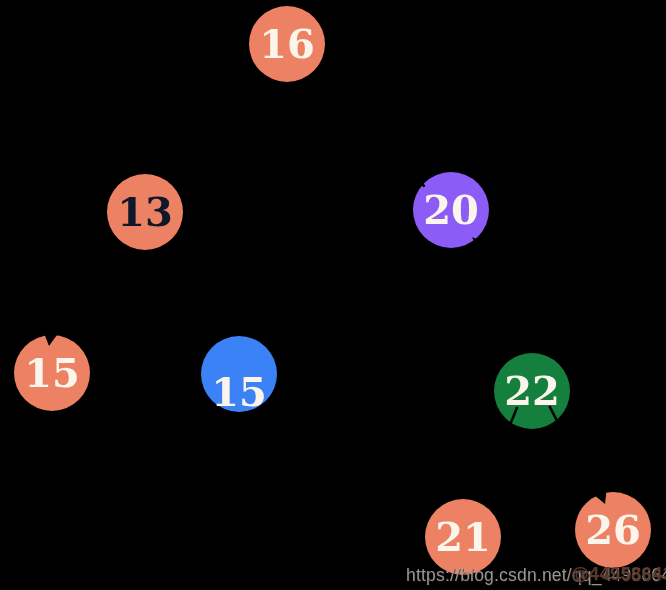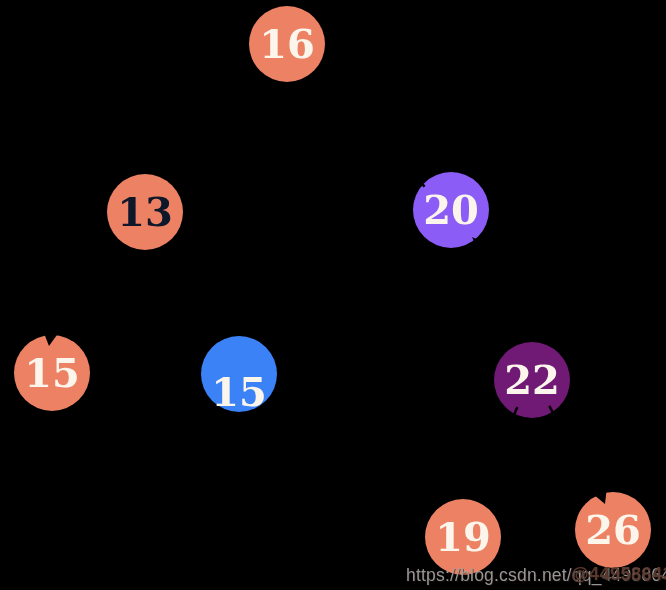--- a/index.html
+++ b/index.html
@@ -76,25 +76,25 @@
       </div>
       <div class="node" style="left: 413px; top: 172px; height: 76px; width: 76px; background: #8b5cf6;">
         <span style="color: rgb(251, 245, 236);">20</span>
       </div>
       <div class="node" style="left: 14px; top: 335px; height: 76px; width: 76px; background: rgb(236, 130, 99);">
         <span style="color: rgb(251, 245, 236);">15</span>
       </div>
       <div class="node" style="left: 201px; top: 336px; height: 76px; width: 76px; background: #3b82f6; align-items: flex-end;">
         <span style="color: rgb(251, 245, 236);">15</span>
       </div>
-      <div class="node" style="left: 494px; top: 342px; height: 76px; width: 76px; background: #701a75;">
+      <div class="node" style="left: 494px; top: 353px; height: 76px; width: 76px; background: #15803d;">
         <span style="color: rgb(251, 245, 236);">22</span>
       </div>
       <div class="node" style="left: 425px; top: 499px; height: 76px; width: 76px; background: rgb(236, 130, 99);">
-        <span style="color: rgb(251, 245, 236);">19</span>
+        <span style="color: rgb(251, 245, 236);">21</span>
       </div>
       <div class="node" style="left: 575px; top: 492px; height: 76px; width: 76px; background: rgb(236, 130, 99);">
         <span style="color: rgb(251, 245, 236);">26</span>
       </div>
     </div>
   <svg id="edge-layer" width="666" height="590" viewBox="0 0 666 590">
       <line x1="262.4696861362157" y1="73.02177978250532" x2="169.53031386378424" y2="182.97822021749468" stroke="#000000" stroke-width="2.5"></line>
       <line x1="313.38310536347024" y1="71.34834092554843" x2="424.61689463652976" y2="186.65165907445157" stroke="#000000" stroke-width="2.5"></line>
       <line x1="125.9928564195703" y1="244.90483996181916" x2="71.0071435804297" y2="340.09516003818084" stroke="#000000" stroke-width="2.5"></line>
       <line x1="164.0713597230919" y1="244.86766250149878" x2="219.9286402769081" y2="341.1323374985012" stroke="#000000" stroke-width="2.5"></line>

